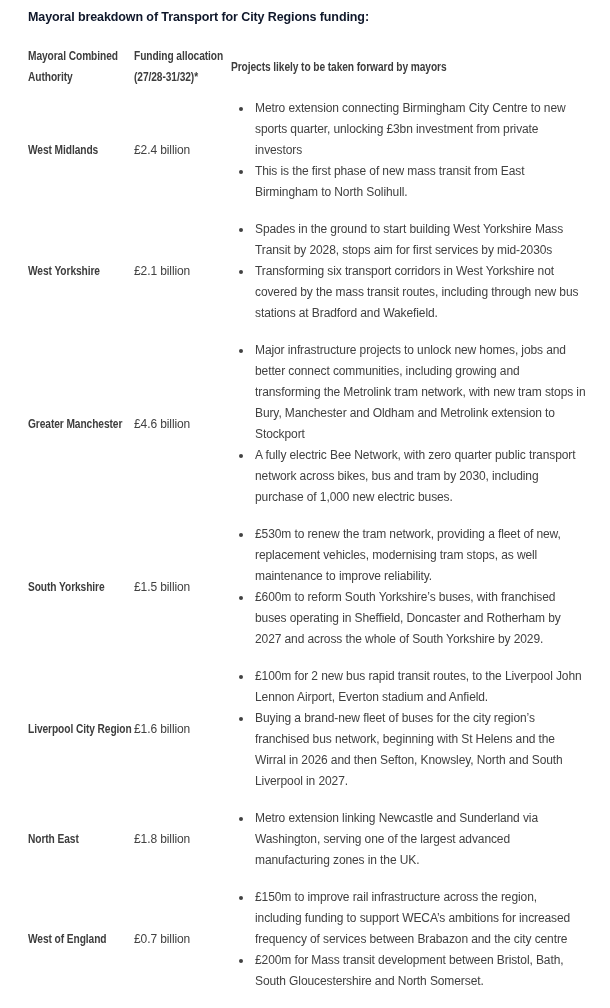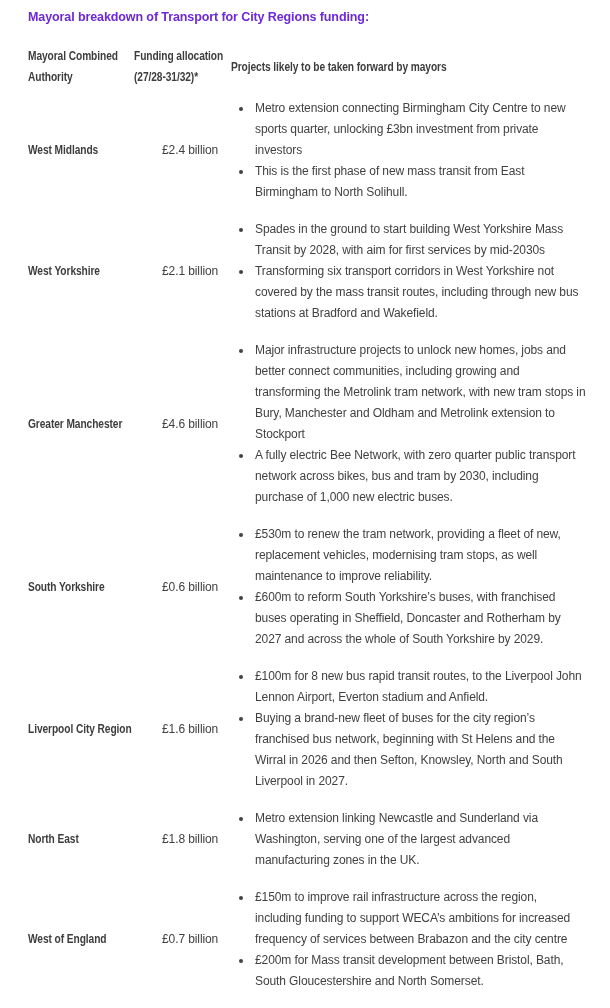--- a/index.html
+++ b/index.html
@@ -18,21 +18,21 @@
     -webkit-font-smoothing: antialiased;
   }
   .wrapper {
     padding: 7px 24px 0 28px;
   }
   .doc-title {
     font-weight: 700;
     font-size: 12.5px;
     line-height: 20px;
     margin: 0 0 15px 0;
-    color: #6d28d9;
+    color: #0f172a;
   }
   table.funding-table {
     border-collapse: collapse;
     table-layout: fixed;
     width: 558px;
   }
   col.c1 { width: 106px; }
   col.c2 { width: 97px; }
   col.c3 { width: 355px; }
   th, td {
@@ -62,21 +62,20 @@
     width: 125px;
     transform: scaleX(0.85);
     transform-origin: 0 50%;
     font-weight: 700;
     line-height: 21px;
     color: #3d3d3d;
   }
   .funding-text {
     display: inline-block;
     line-height: 21px;
-    margin-left: 28px;
   }
   ul.projects {
     margin: 0;
     padding: 0 0 0 22px;
     list-style: disc;
   }
   ul.projects li {
     line-height: 21px;
     padding-left: 2px;
   }
@@ -127,21 +126,21 @@
 
   <tr>
     <td>
       <span class="auth-text">West Yorkshire</span>
     </td>
     <td>
       <span class="funding-text">£2.1 billion</span>
     </td>
     <td>
       <ul class="projects">
-              <li>Spades in the ground to start building West Yorkshire Mass Transit by 2028, with aim for first services by mid-2030s</li>
+              <li>Spades in the ground to start building West Yorkshire Mass Transit by 2028, stops aim for first services by mid-2030s</li>
               <li>Transforming six transport corridors in West Yorkshire not covered by the mass transit routes, including through new bus stations at Bradford and Wakefield.</li>
             </ul>
     </td>
   </tr>
 
   <tr>
     <td>
       <span class="auth-text">Greater Manchester</span>
     </td>
     <td>
@@ -153,40 +152,40 @@
               <li>A fully electric Bee Network, with zero quarter public transport network across bikes, bus and tram by 2030, including purchase of 1,000 new electric buses.</li>
             </ul>
     </td>
   </tr>
 
   <tr>
     <td>
       <span class="auth-text">South Yorkshire</span>
     </td>
     <td>
-      <span class="funding-text">£0.6 billion</span>
+      <span class="funding-text">£1.5 billion</span>
     </td>
     <td>
       <ul class="projects">
               <li>£530m to renew the tram network, providing a fleet of new, replacement vehicles, modernising tram stops, as well maintenance to improve reliability.</li>
               <li>£600m to reform South Yorkshire’s buses, with franchised buses operating in Sheffield, Doncaster and Rotherham by 2027 and across the whole of South Yorkshire by 2029.</li>
             </ul>
     </td>
   </tr>
 
   <tr>
     <td>
       <span class="auth-text">Liverpool City Region</span>
     </td>
     <td>
       <span class="funding-text">£1.6 billion</span>
     </td>
     <td>
       <ul class="projects">
-              <li>£100m for 8 new bus rapid transit routes, to the Liverpool John Lennon Airport, Everton stadium and Anfield.</li>
+              <li>£100m for 2 new bus rapid transit routes, to the Liverpool John Lennon Airport, Everton stadium and Anfield.</li>
               <li>Buying a brand-new fleet of buses for the city region’s franchised bus network, beginning with St Helens and the Wirral in 2026 and then Sefton, Knowsley, North and South Liverpool in 2027.</li>
             </ul>
     </td>
   </tr>
 
   <tr>
     <td>
       <span class="auth-text">North East</span>
     </td>
     <td>

